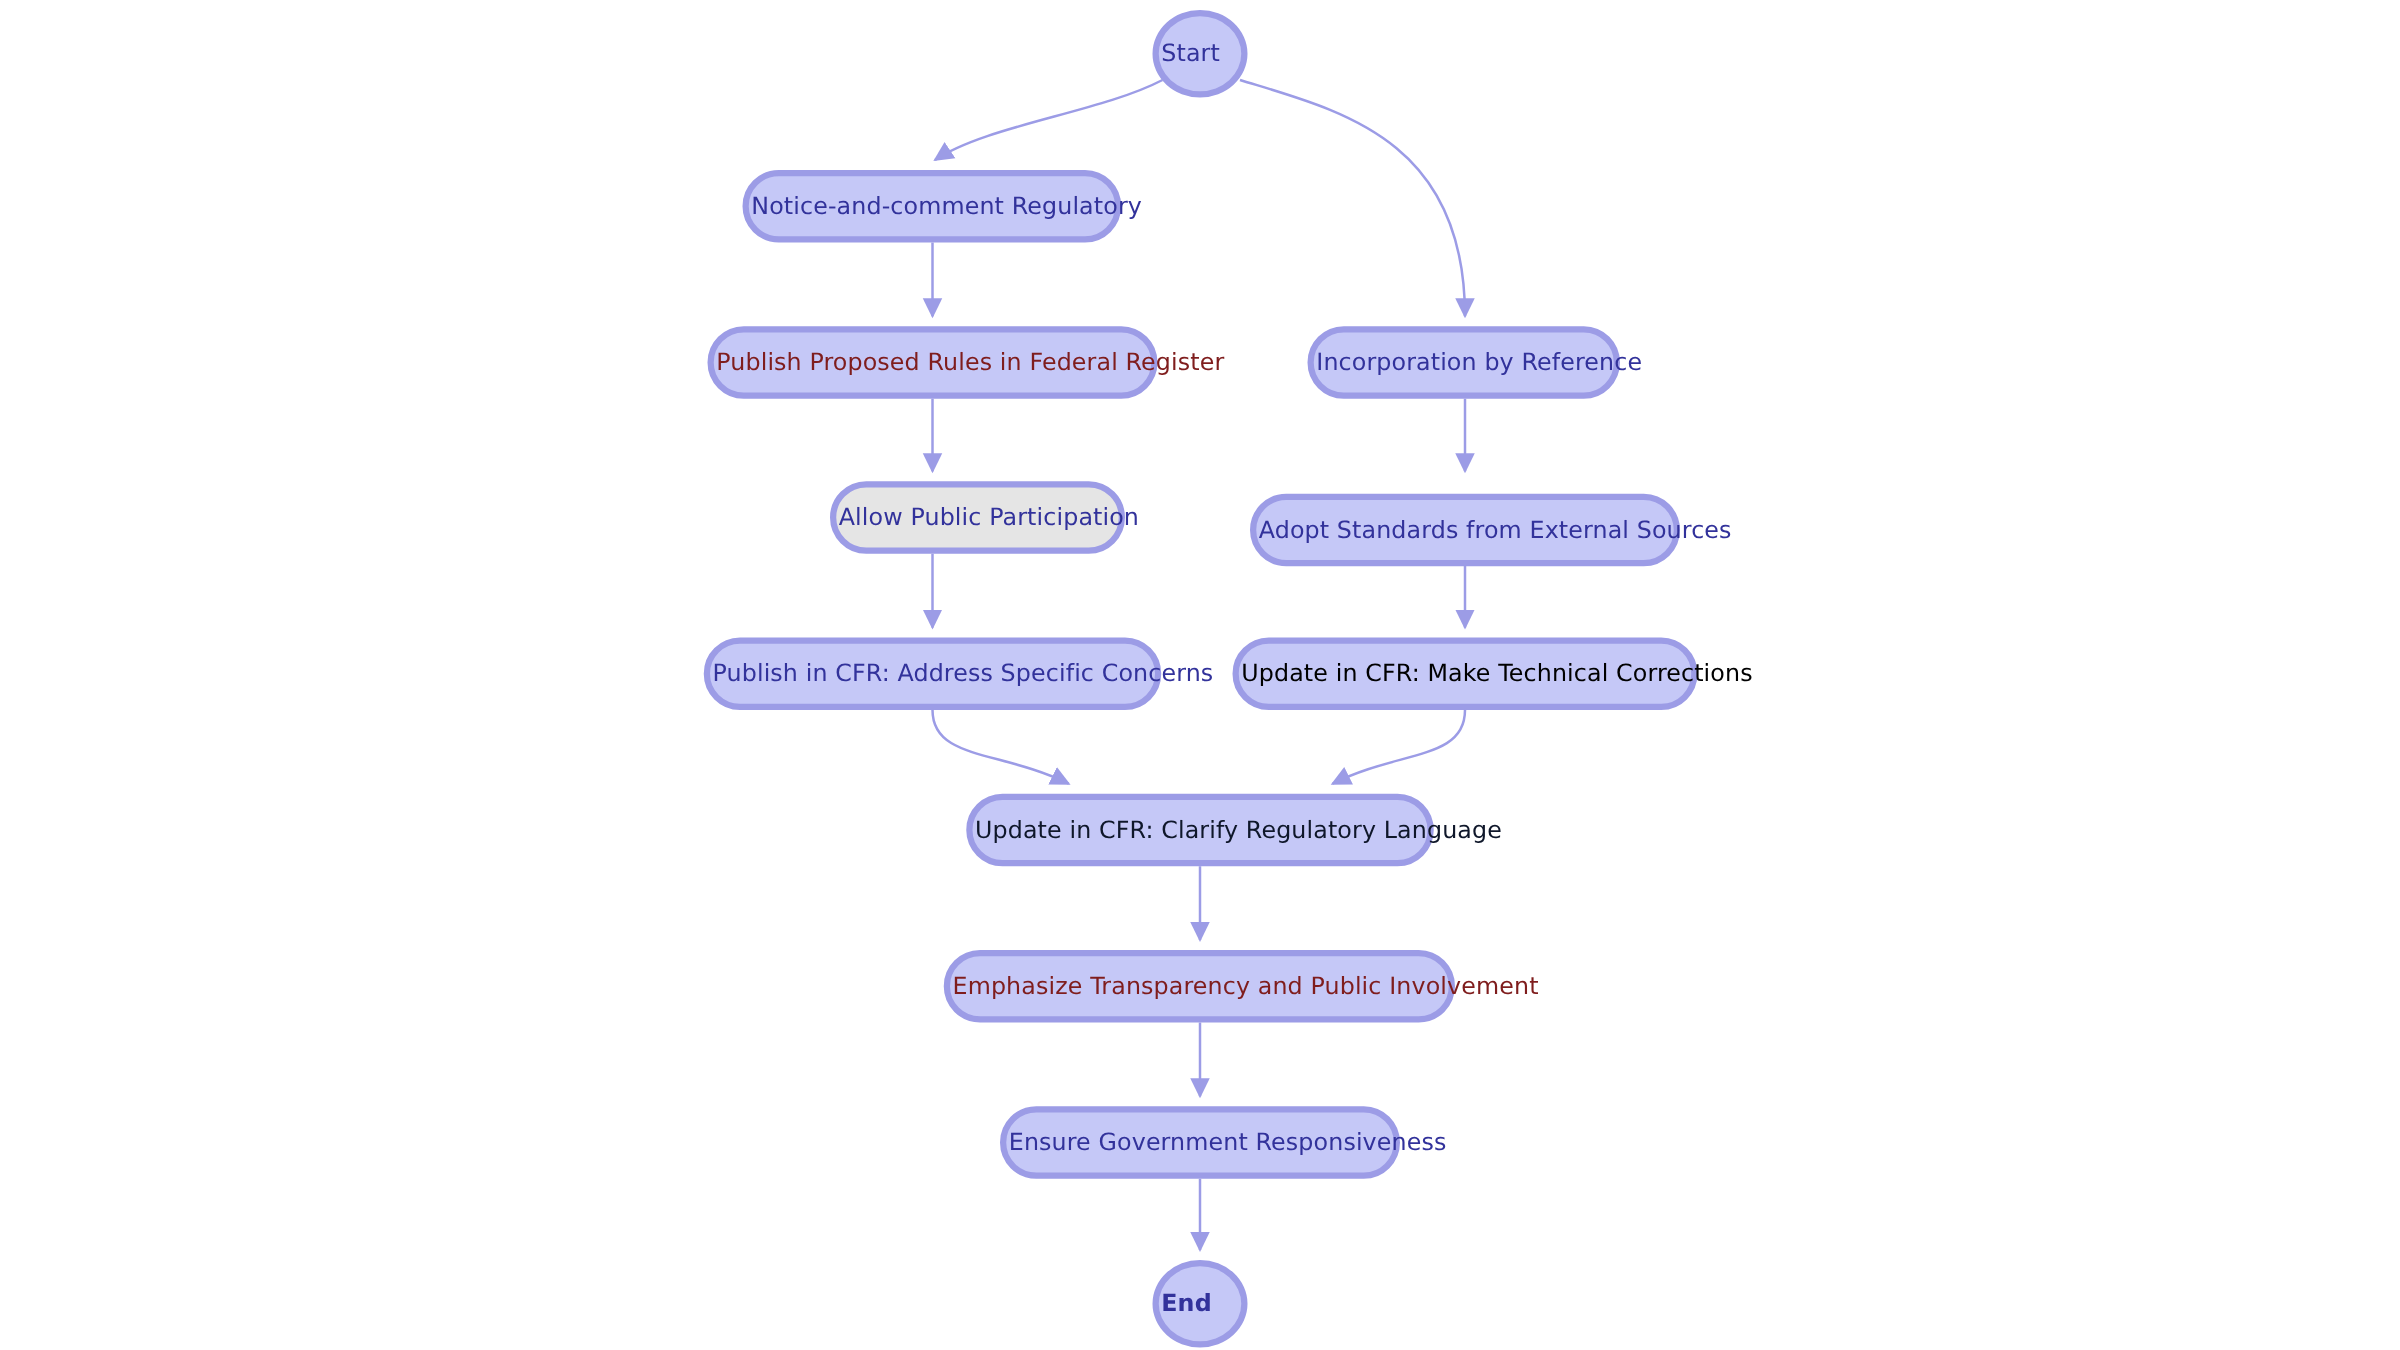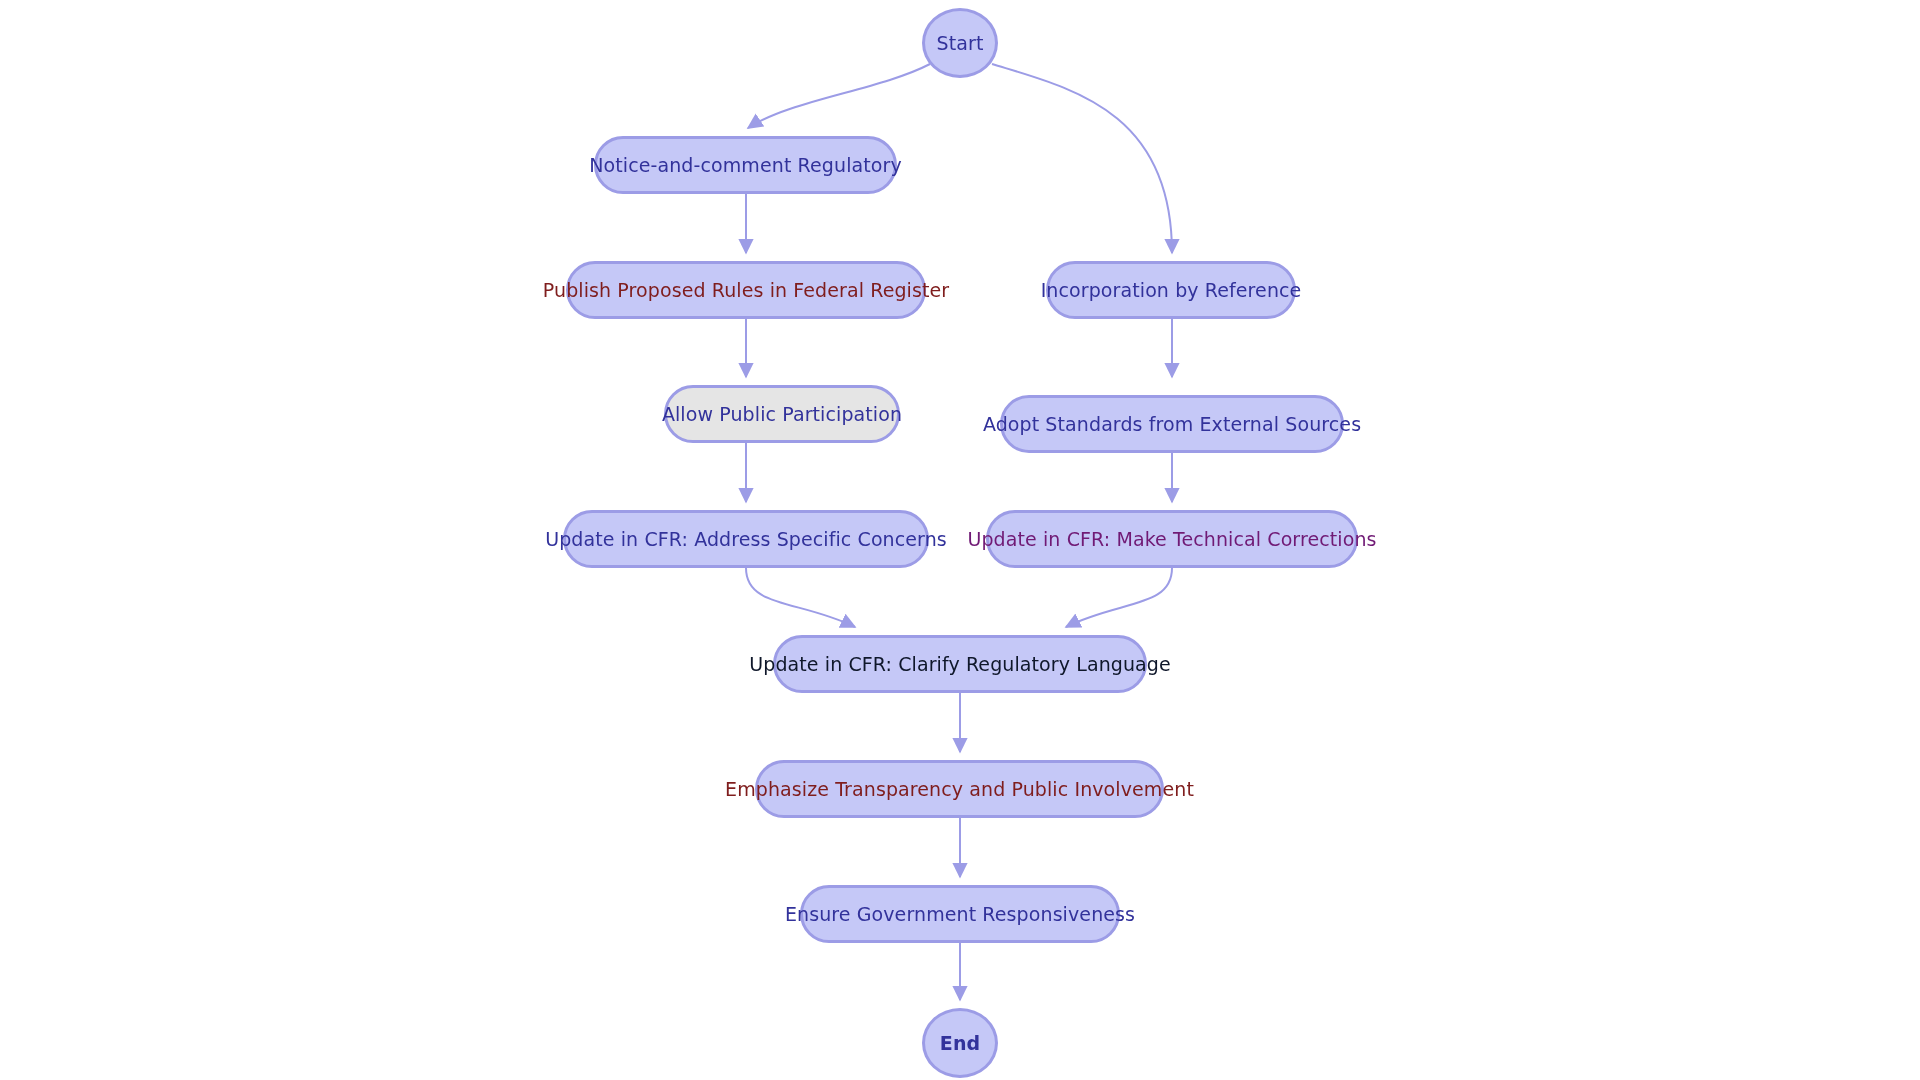--- a/index.html
+++ b/index.html
@@ -25,23 +25,22 @@
     left: 0;
     width: 1920px;
     height: 1080px;
     pointer-events: none;
   }
   .node {
     position: absolute;
     box-sizing: border-box;
     display: flex;
     align-items: center;
-    justify-content: center;
     background: #c5c8f7;
-    border: 3px solid #7f1d1d;
+    border: 5px solid #7f1d1d;
     color: #32329b;
     font-size: 19px;
     font-weight: 400;
     letter-spacing: 0.1px;
     white-space: nowrap;
     line-height: 1;
   }
   .node.stadium {
     border-radius: 999px;
   }
@@ -94,23 +93,23 @@
       <div class="node stadium" style="left: 566px; top: 261px; width: 360px; height: 58px; background: rgb(197, 200, 247); border-color: rgb(156, 156, 230); color: #7f1d1d;">
         <span class="node-label">Publish Proposed Rules in Federal Register</span>
       </div>
       <div class="node stadium" style="left: 664px; top: 385px; width: 236px; height: 58px; background: #e5e5e5; border-color: rgb(156, 156, 230); color: rgb(50, 50, 155);">
         <span class="node-label">Allow Public Participation</span>
       </div>
       <div class="node stadium" style="left: 1000px; top: 385px; width: 344px; height: 58px; background: rgb(197, 200, 247); border-color: rgb(156, 156, 230); color: rgb(50, 50, 155); margin-top: 10px;">
         <span class="node-label">Adopt Standards from External Sources</span>
       </div>
       <div class="node stadium" style="left: 563px; top: 510px; width: 366px; height: 58px; background: rgb(197, 200, 247); border-color: rgb(156, 156, 230); color: rgb(50, 50, 155);">
-        <span class="node-label">Update in CFR: Address Specific Concerns</span>
+        <span class="node-label">Publish in CFR: Address Specific Concerns</span>
       </div>
-      <div class="node stadium" style="left: 986px; top: 510px; width: 372px; height: 58px; background: rgb(197, 200, 247); border-color: rgb(156, 156, 230); color: #701a75;">
+      <div class="node stadium" style="left: 986px; top: 510px; width: 372px; height: 58px; background: rgb(197, 200, 247); border-color: rgb(156, 156, 230); color: #000000;">
         <span class="node-label">Update in CFR: Make Technical Corrections</span>
       </div>
       <div class="node stadium" style="left: 773px; top: 635px; width: 374px; height: 58px; background: rgb(197, 200, 247); border-color: rgb(156, 156, 230); color: #0f172a;">
         <span class="node-label">Update in CFR: Clarify Regulatory Language</span>
       </div>
       <div class="node stadium" style="left: 755px; top: 760px; width: 409px; height: 58px; background: rgb(197, 200, 247); border-color: rgb(156, 156, 230); color: #7f1d1d;">
         <span class="node-label">Emphasize Transparency and Public Involvement</span>
       </div>
       <div class="node stadium" style="left: 800px; top: 885px; width: 320px; height: 58px; background: rgb(197, 200, 247); border-color: rgb(156, 156, 230); color: rgb(50, 50, 155);">
         <span class="node-label">Ensure Government Responsiveness</span>

